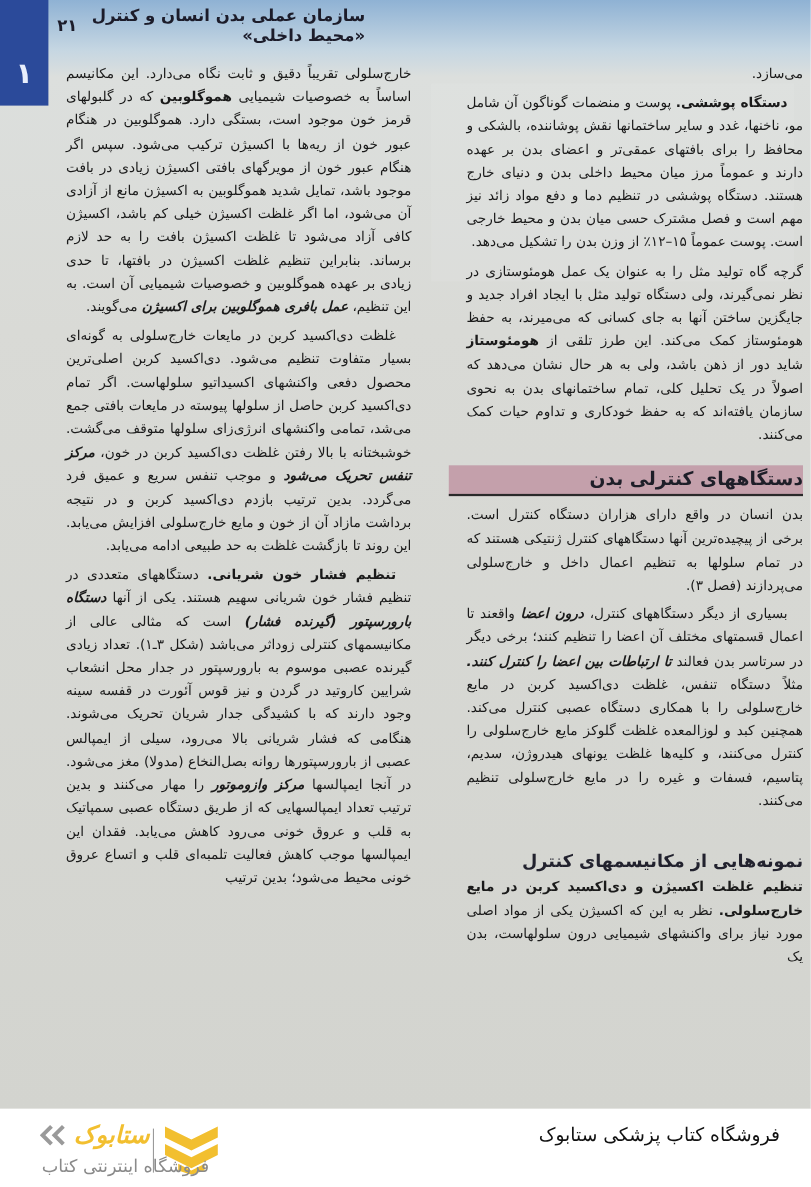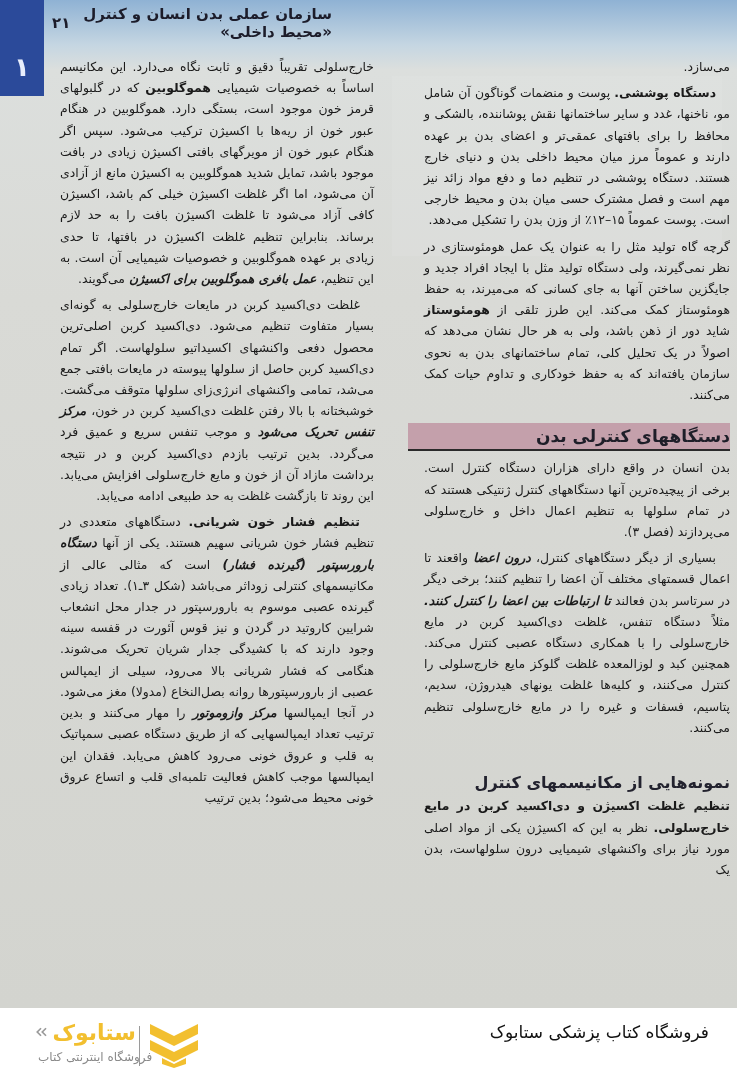--- a/index.html
+++ b/index.html
@@ -60,24 +60,24 @@
   }
   .footer-url {
     position:absolute; right:26px; top:40px;
     font-size:21px; letter-spacing:6px; color:#1b1b1b; font-family:"DejaVu Sans", sans-serif;
   }
   .footer-url .accent { color:#f2bf2f; }
   .logo-mark { position:absolute; left:148px; top:14px; width:52px; height:46px; }
   .logo-divider { position:absolute; left:139px; top:18px; width:1px; height:40px; background:#9a9a9a; }
   .logo-word {
     position:absolute; left:36px; top:10px; width:100px; height:28px;
-    display:flex; align-items:center; justify-content:flex-end;
+    display:flex; align-items:center; justify-content:flex-end;font-style:italic;
   }
   .logo-sub {
-    position:absolute; left:38px; top:42px; direction:rtl; font-size:12px; color:#8a8a8a;
+    position:absolute; left:38px; top:42px; direction:rtl; font-size:16px; color:#8a8a8a;
   }
 </style>
 </head>
 <body>
 
 <div class="page">
   <div class="chapter-tab">
     <span>۱</span>
   </div>
 

